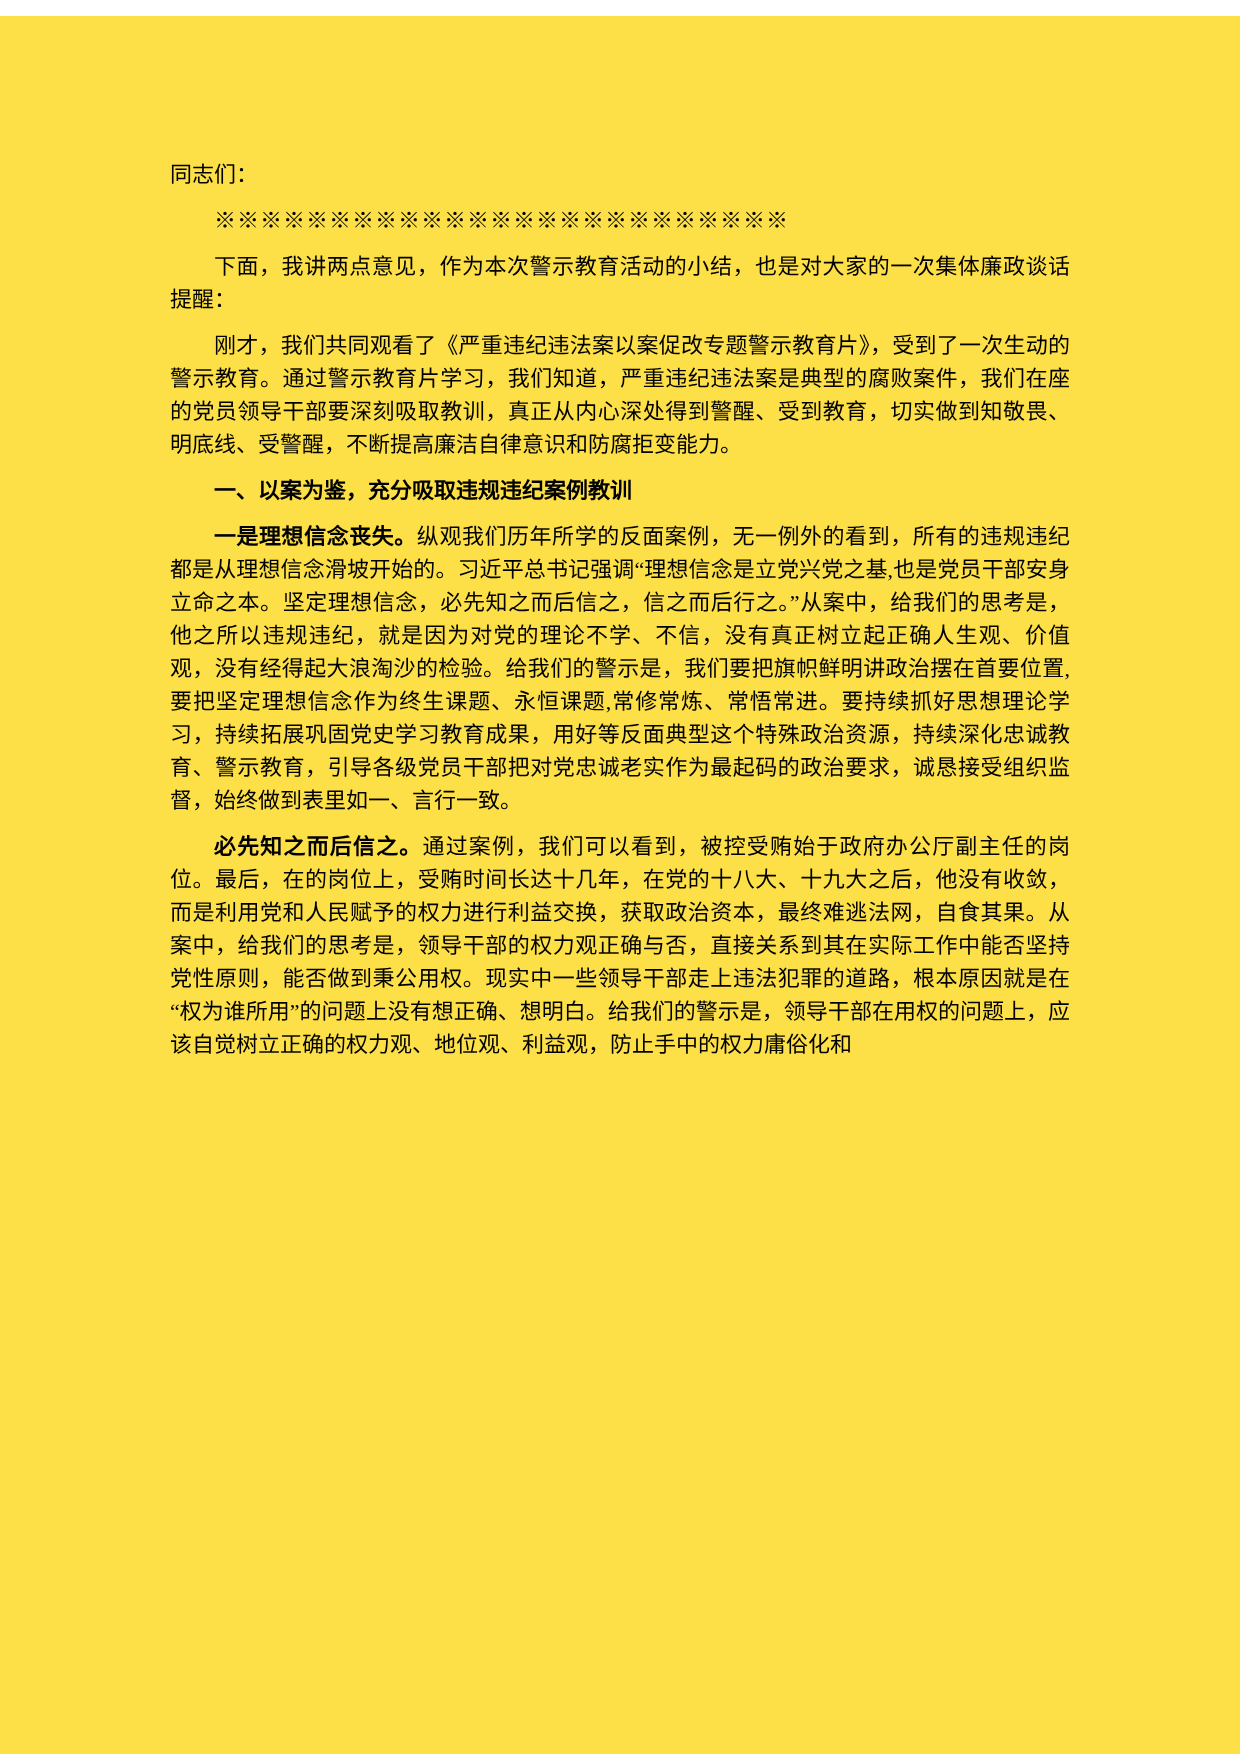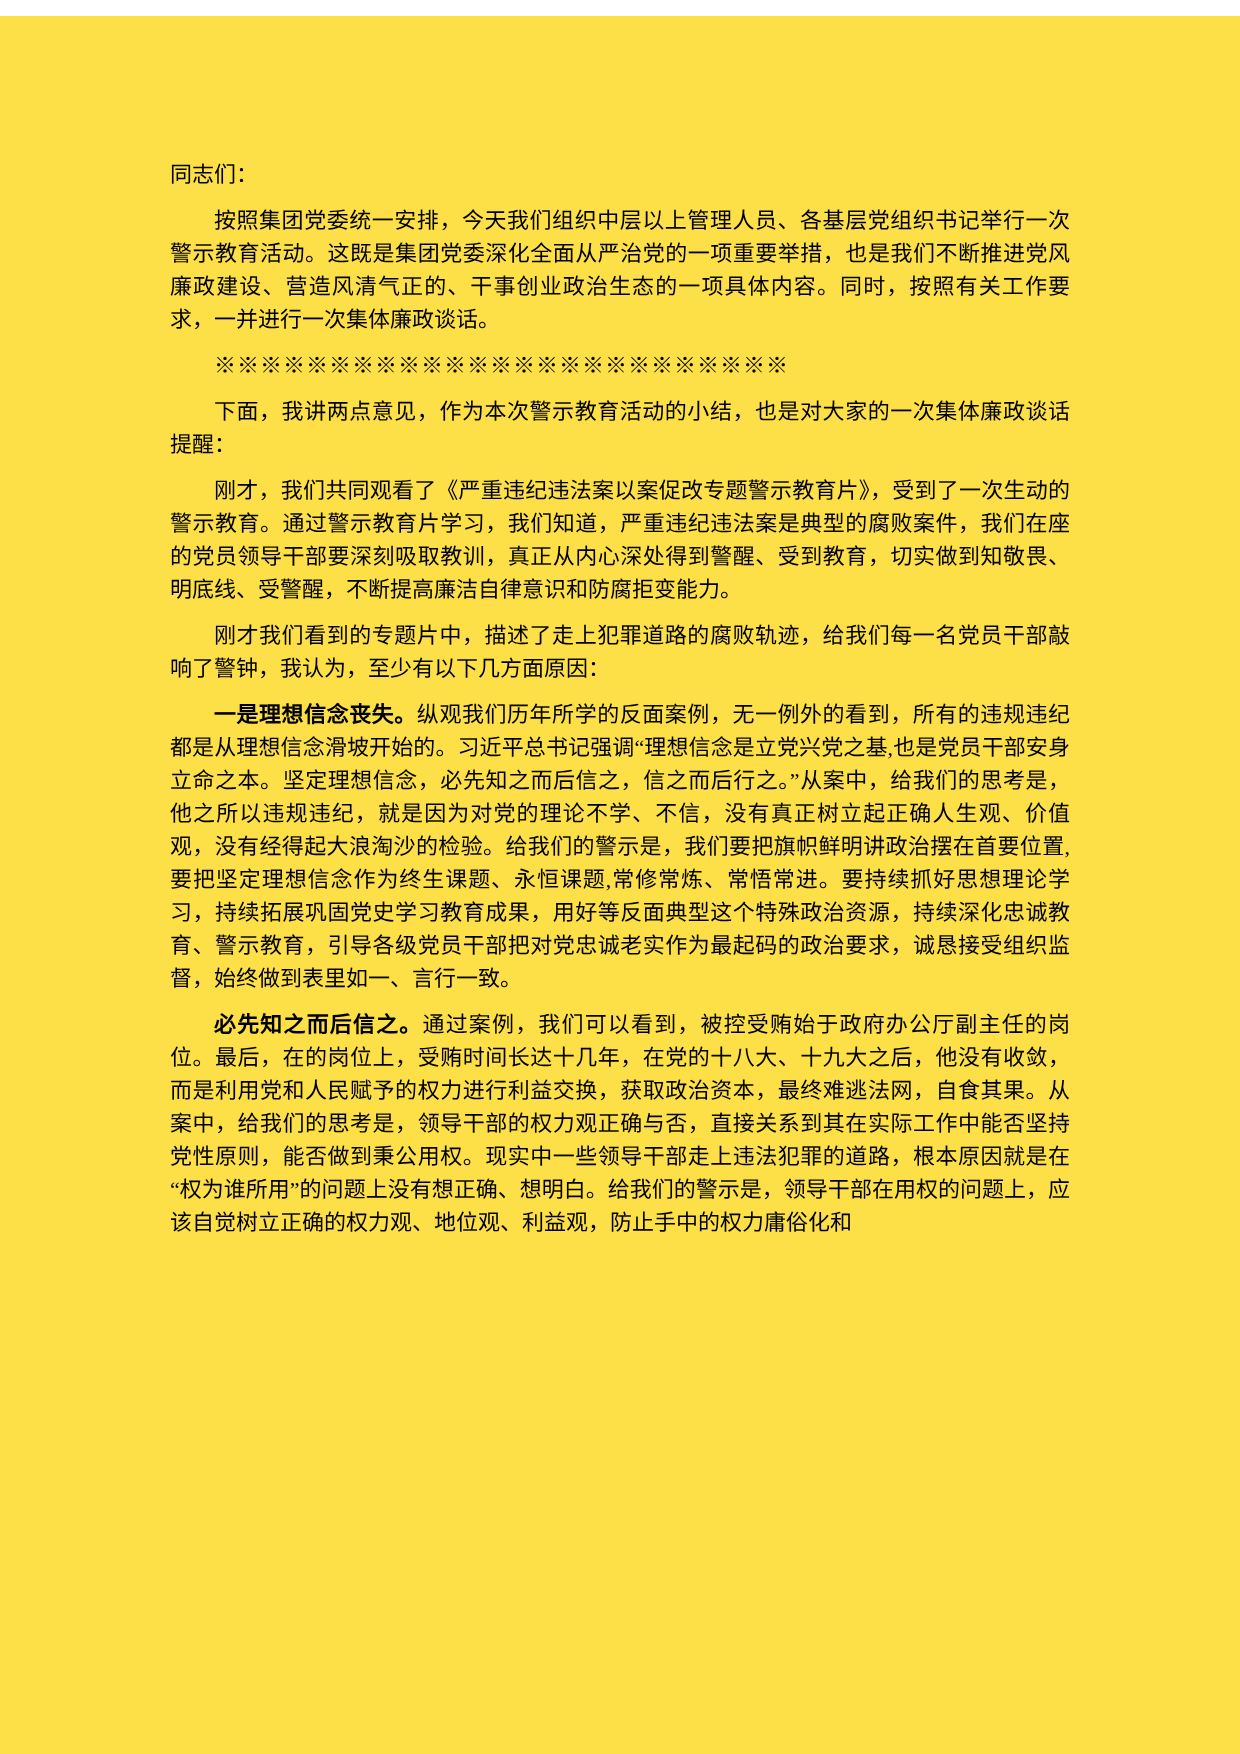--- a/index.html
+++ b/index.html
@@ -38,30 +38,29 @@
     letter-spacing: 1px;
   }
 </style>
 </head>
 <body>
 
 <div class="page">
 
   <p class="para no-indent">同志们：</p>
 
-  <p class="para">按照集团党委统一安排，今天我们组织中层以上管理人员、各基层党组织书记举行一次警示教育活动。这既是集团党委深化全面从严治党的一项重要举措，也是我们不断推进党风廉政建设、营造风清气正的、干事创业政治生态的一项具体内容。同时，按照有关工作要求，一并进行一次集体廉政谈话。</p>
 
 
   <p class="para symbols">※※※※※※※※※※※※※※※※※※※※※※※※※</p>
 
   <p class="para">下面，我讲两点意见，作为本次警示教育活动的小结，也是对大家的一次集体廉政谈话提醒：</p>
 
   <p class="para">刚才，我们共同观看了《严重违纪违法案以案促改专题警示教育片》，受到了一次生动的警示教育。通过警示教育片学习，我们知道，严重违纪违法案是典型的腐败案件，我们在座的党员领导干部要深刻吸取教训，真正从内心深处得到警醒、受到教育，切实做到知敬畏、明底线、受警醒，不断提高廉洁自律意识和防腐拒变能力。</p>
 
+  <p class="para bold">一、以案为鉴，充分吸取违规违纪案例教训</p>
 
 
-  <p class="para">刚才我们看到的专题片中，描述了走上犯罪道路的腐败轨迹，给我们每一名党员干部敲响了警钟，我认为，至少有以下几方面原因：</p>
 
   <p class="para"><span class="bold">一是理想信念丧失。</span><span>纵观我们历年所学的反面案例，无一例外的看到，所有的违规违纪都是从理想信念滑坡开始的。习近平总书记强调“理想信念是立党兴党之基,也是党员干部安身立命之本。坚定理想信念，必先知之而后信之，信之而后行之。”从案中，给我们的思考是，他之所以违规违纪，就是因为对党的理论不学、不信，没有真正树立起正确人生观、价值观，没有经得起大浪淘沙的检验。给我们的警示是，我们要把旗帜鲜明讲政治摆在首要位置,要把坚定理想信念作为终生课题、永恒课题,常修常炼、常悟常进。要持续抓好思想理论学习，持续拓展巩固党史学习教育成果，用好等反面典型这个特殊政治资源，持续深化忠诚教育、警示教育，引导各级党员干部把对党忠诚老实作为最起码的政治要求，诚恳接受组织监督，始终做到表里如一、言行一致。</span></p>
 
   <p class="para"><span class="bold">必先知之而后信之。</span><span>通过案例，我们可以看到，被控受贿始于政府办公厅副主任的岗位。最后，在的岗位上，受贿时间长达十几年，在党的十八大、十九大之后，他没有收敛，而是利用党和人民赋予的权力进行利益交换，获取政治资本，最终难逃法网，自食其果。从案中，给我们的思考是，领导干部的权力观正确与否，直接关系到其在实际工作中能否坚持党性原则，能否做到秉公用权。现实中一些领导干部走上违法犯罪的道路，根本原因就是在“权为谁所用”的问题上没有想正确、想明白。给我们的警示是，领导干部在用权的问题上，应该自觉树立正确的权力观、地位观、利益观，防止手中的权力庸俗化和</span></p>
 
 </div>
 
 </body></html>

